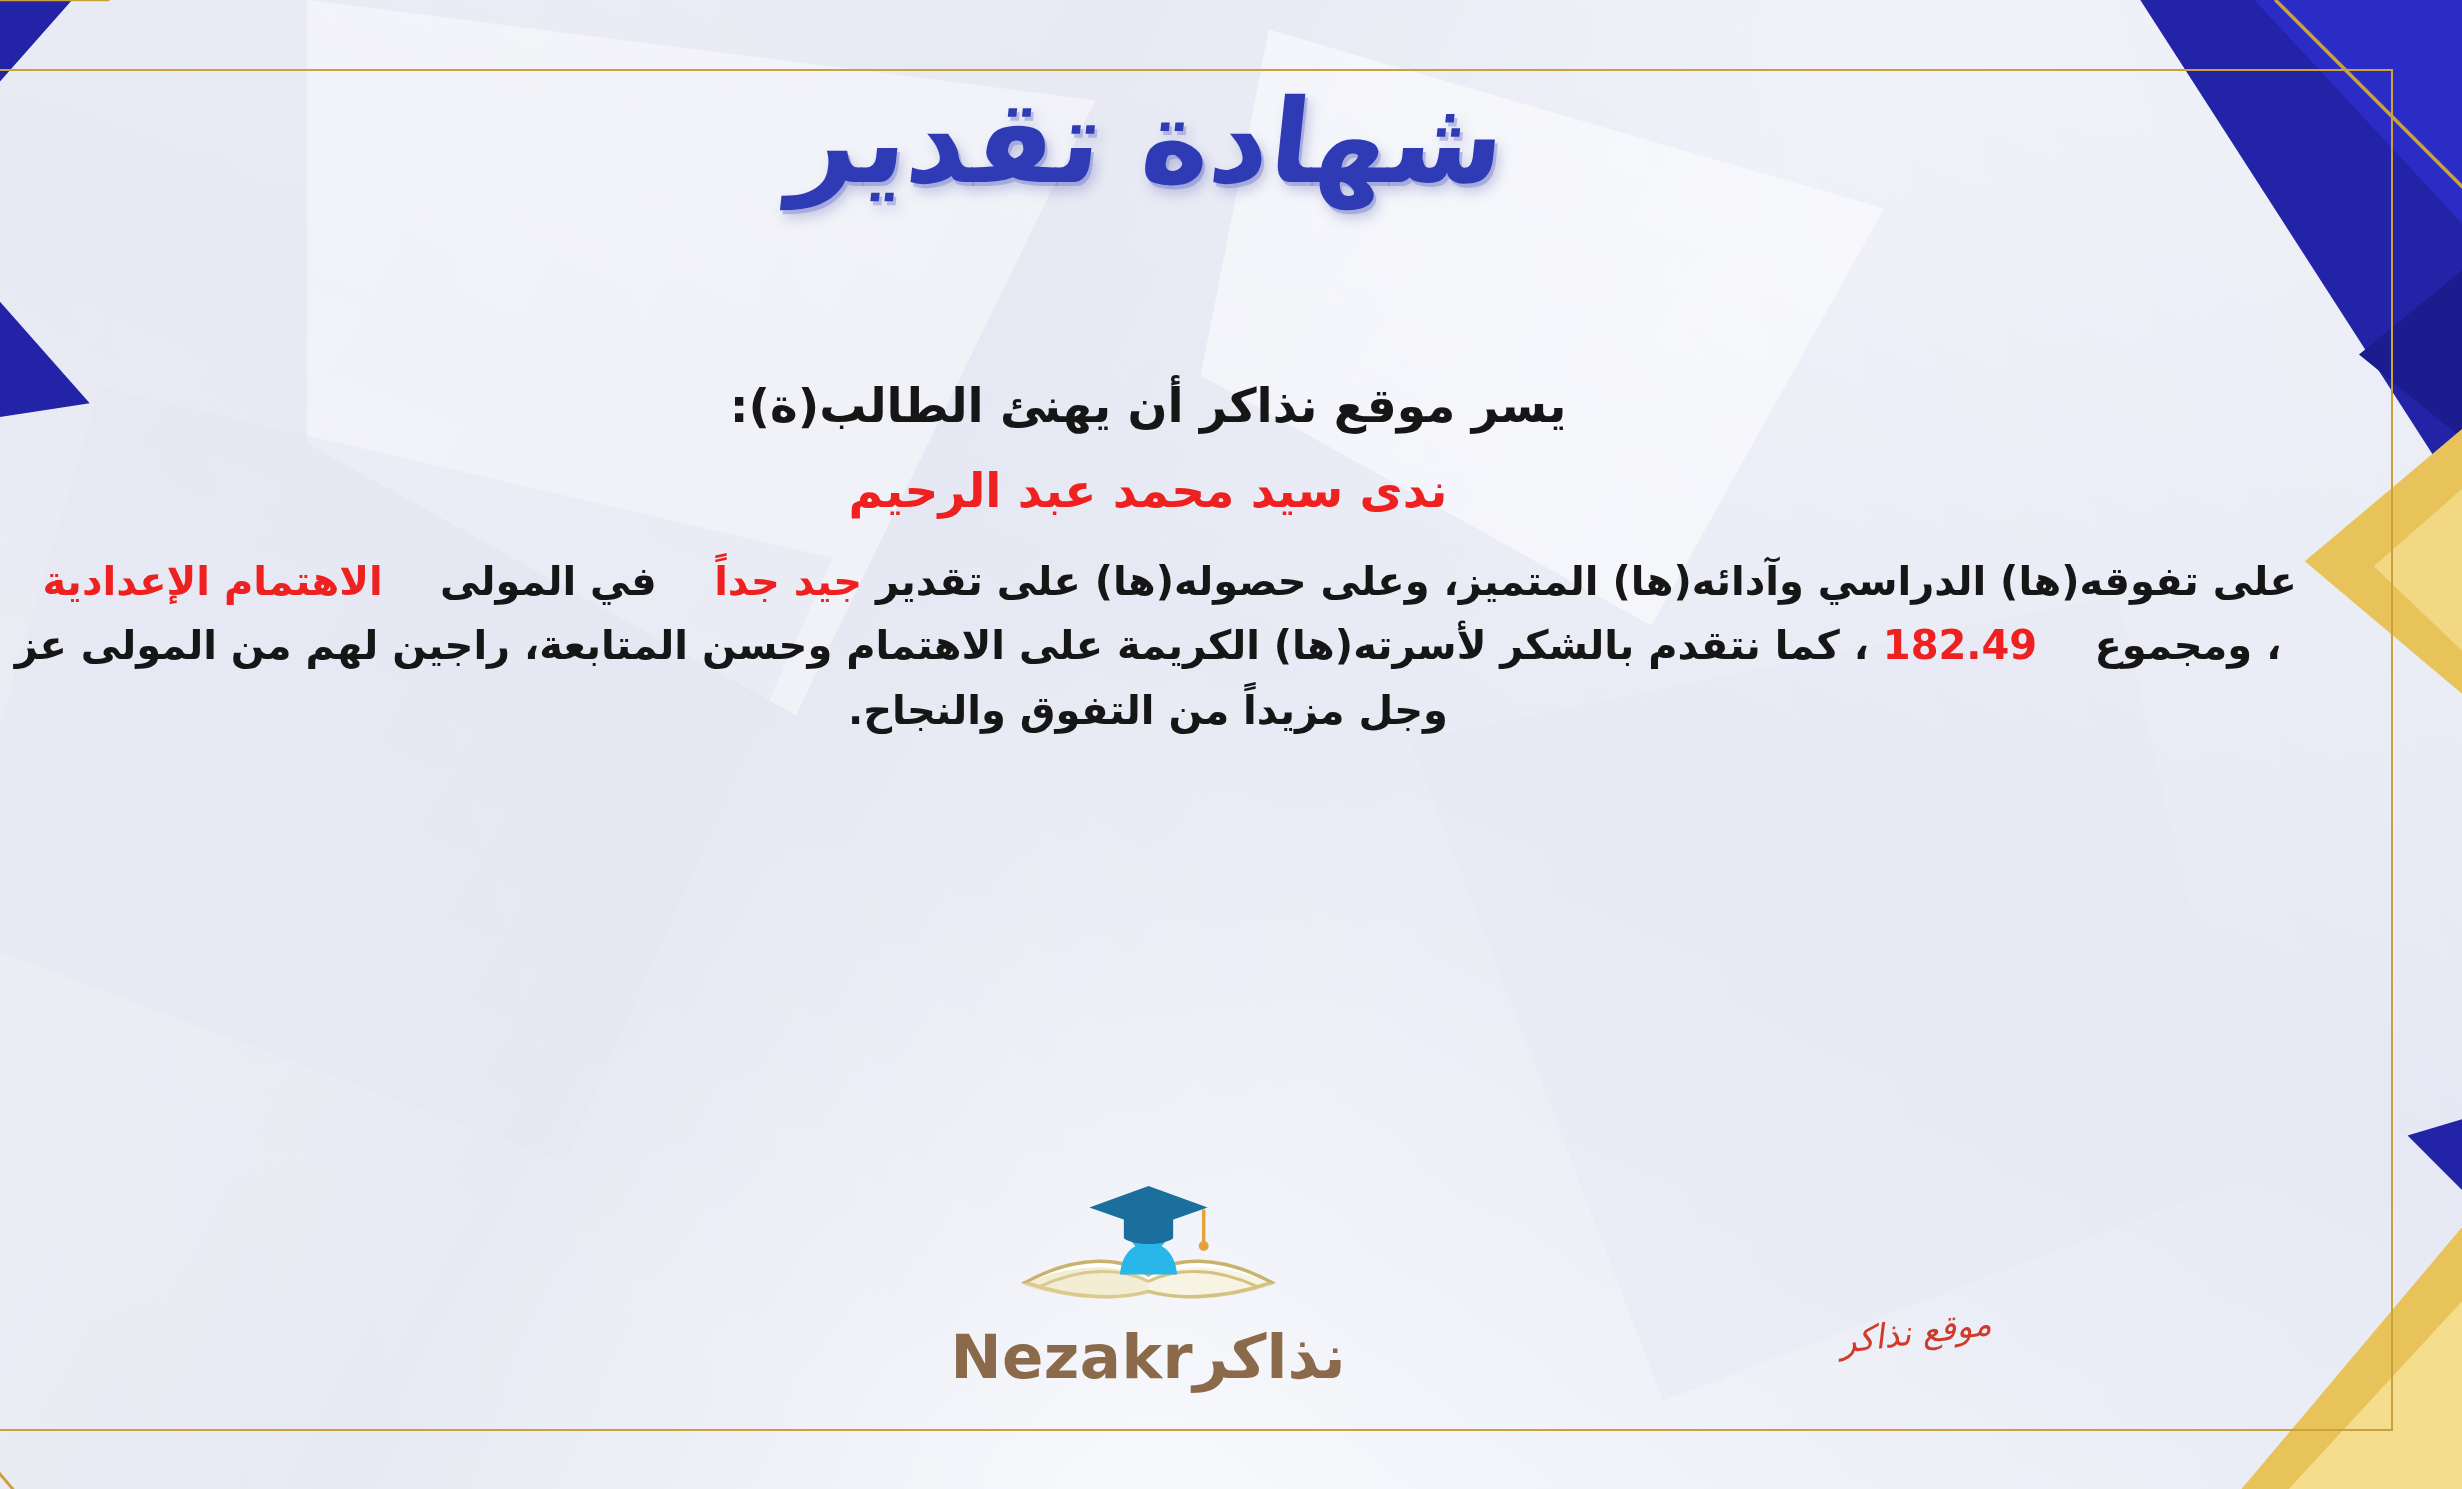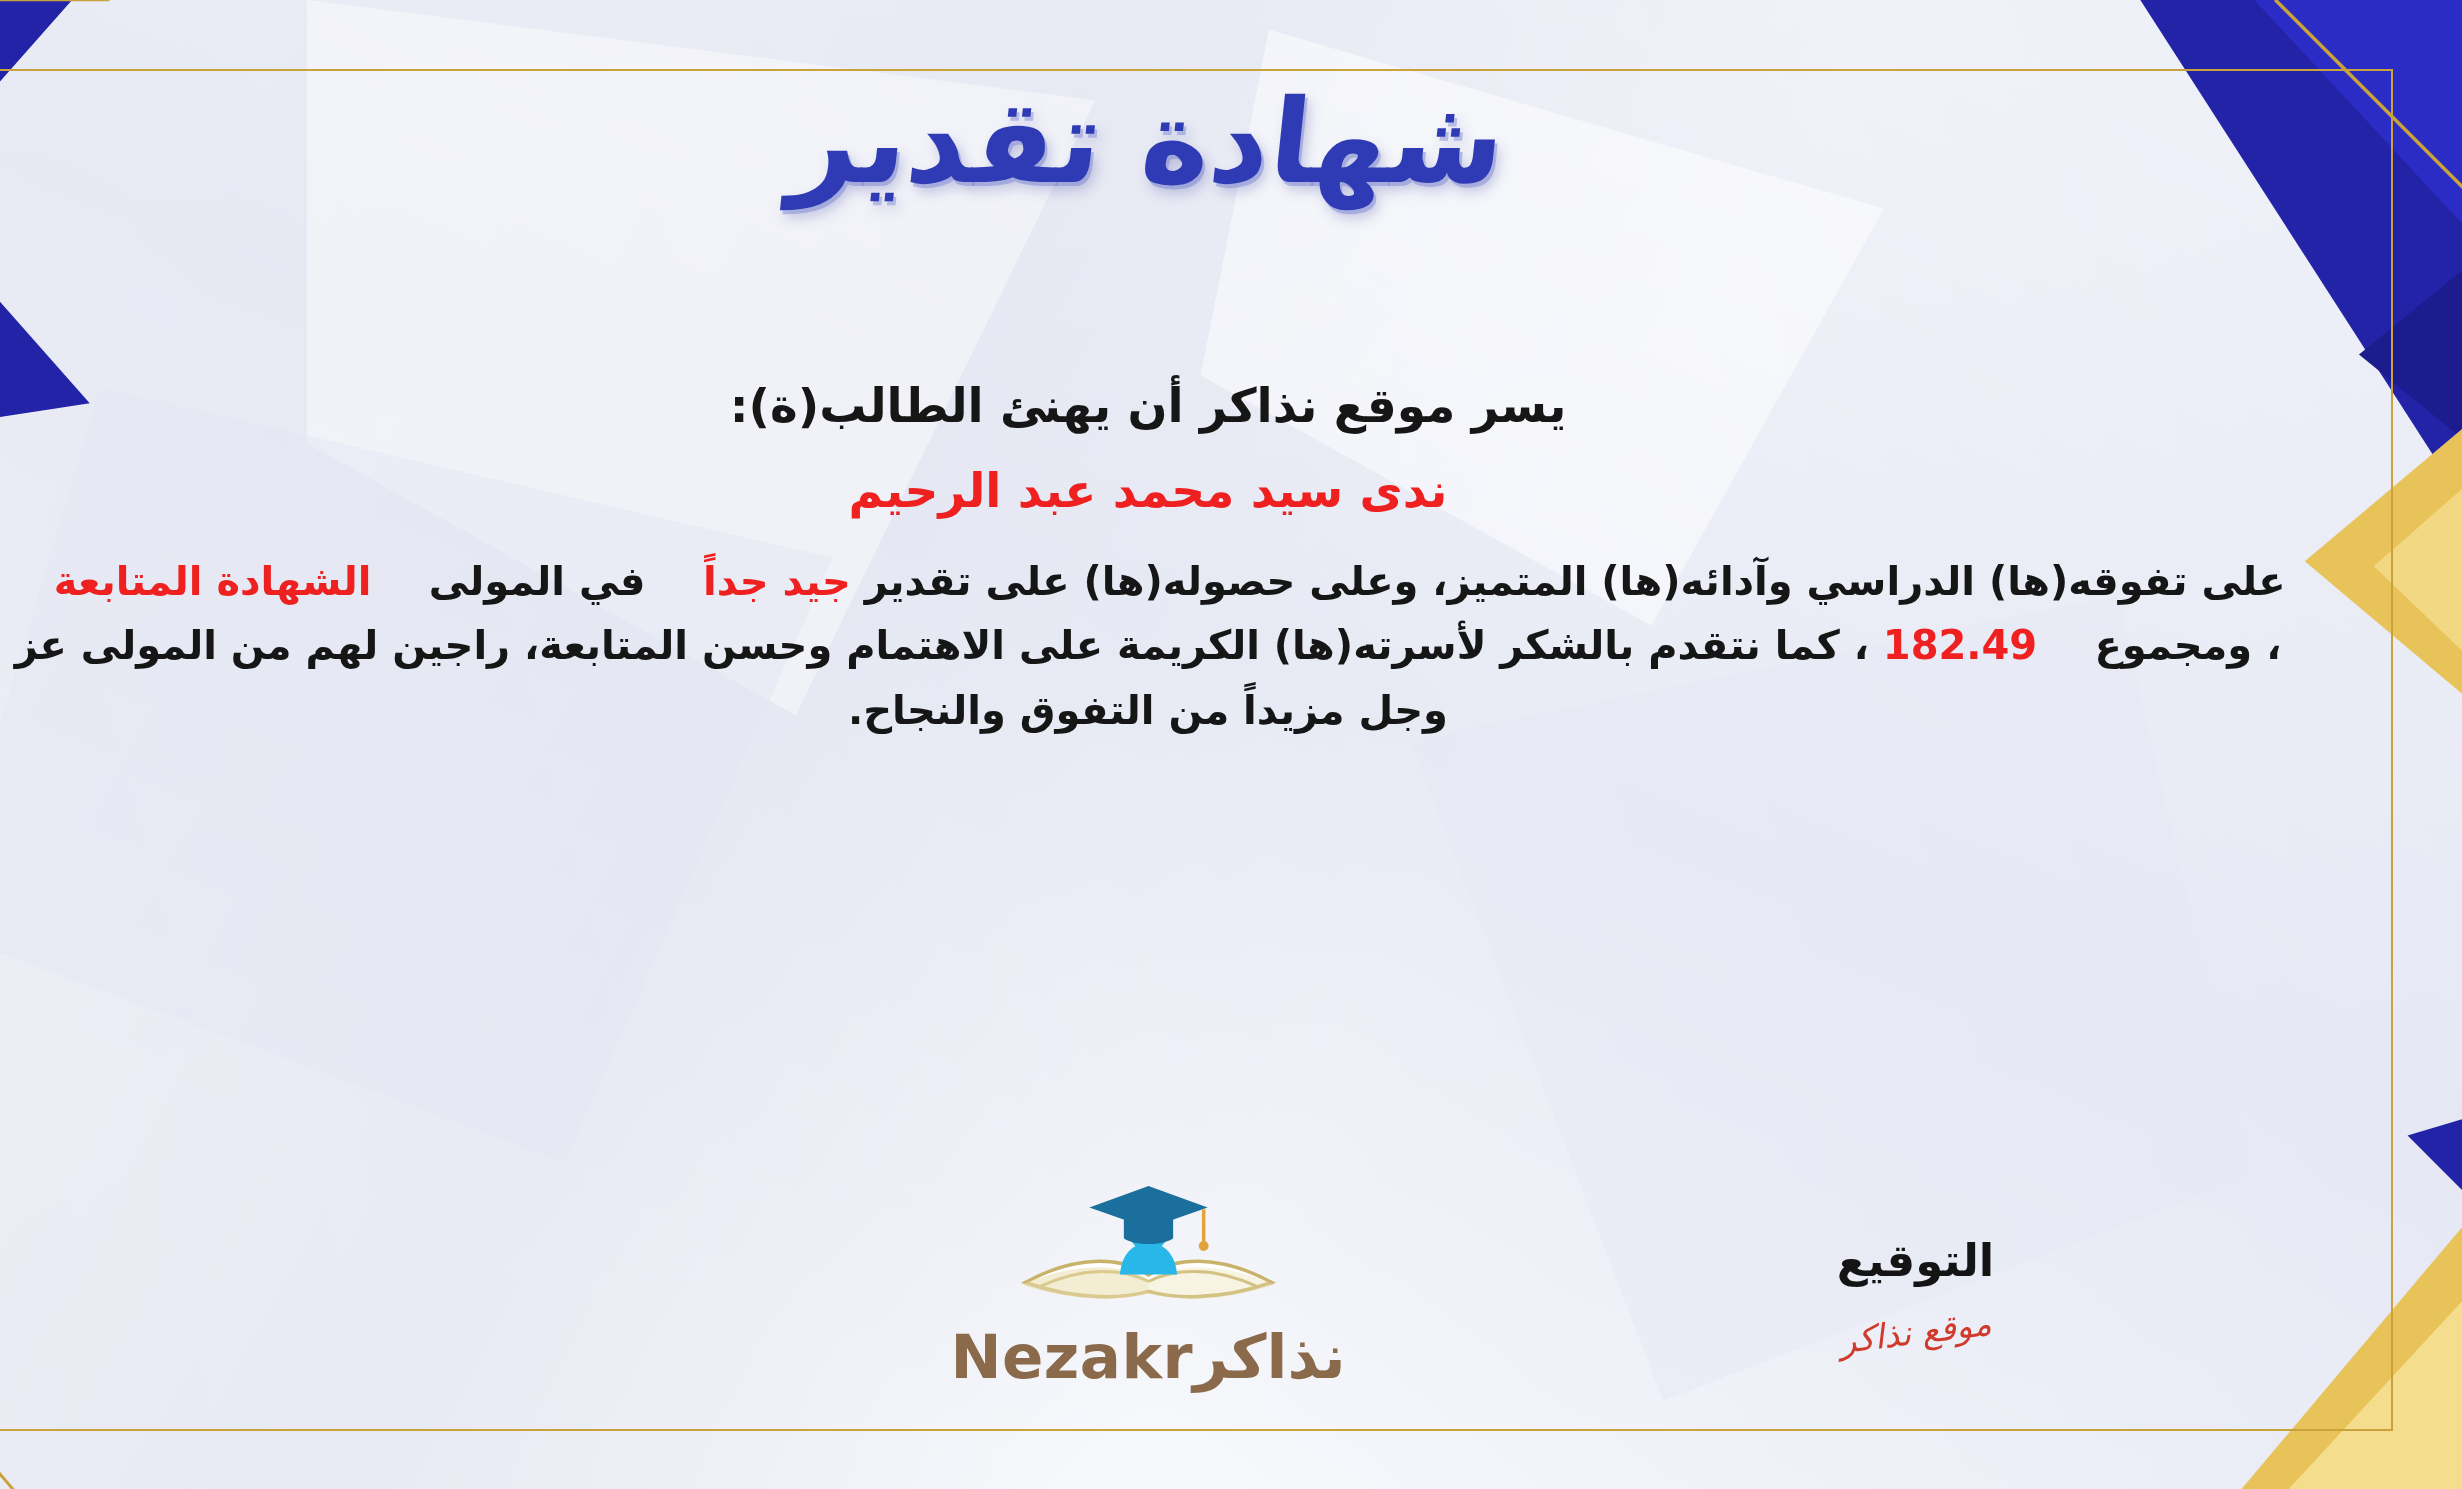--- a/index.html
+++ b/index.html
@@ -204,31 +204,30 @@
     <div class="line-intro">يسر موقع نذاكر أن يهنئ الطالب(ة):</div>
 
     <div class="student-name">ندى سيد محمد عبد الرحيم</div>
 
     <div class="paragraph">
       <span>على تفوقه(ها) الدراسي وآدائه(ها) المتميز، وعلى حصوله(ها) على تقدير</span>
       <span class="hl nowrap">جيد جداً</span>
       <span class="spacer-inline"></span>
       <span>في المولى</span>
       <span class="spacer-inline"></span>
-      <span class="hl nowrap">الشهادة المتابعة</span>
+      <span class="hl nowrap">الاهتمام الإعدادية</span>
       <span class="spacer-inline"></span>
       <span>، ومجموع</span>
       <span class="spacer-inline"></span>
       <span class="hl nowrap">182.49</span>
       <span>، كما نتقدم بالشكر لأسرته(ها) الكريمة على الاهتمام وحسن المتابعة، راجين لهم من المولى عز وجل مزيداً من التفوق والنجاح.</span>
     </div>
   </div>
 
   <div class="signature-block">
-    <div class="signature-label">التوقيع</div>
     <div class="signature-script">موقع نذاكر</div>
   </div>
 
   <div class="logo-block">
     <svg class="logo-mark" viewBox="0 0 560 320">
 
       <path d="M30 230 C140 170 230 180 280 215 C330 180 420 170 530 230 C420 268 330 262 280 248 C230 262 140 268 30 230 Z" fill="#ffffff" stroke="#c9b26a" stroke-width="7"></path>
       <path d="M60 238 C150 196 230 202 280 228" fill="none" stroke="#c9b26a" stroke-width="6"></path>
       <path d="M500 238 C410 196 330 202 280 228" fill="none" stroke="#c9b26a" stroke-width="6"></path>
       <path d="M28 232 C140 186 230 194 280 224 L280 252 C230 266 140 272 28 236 Z" fill="#e8dfae" opacity="0.55"></path>

